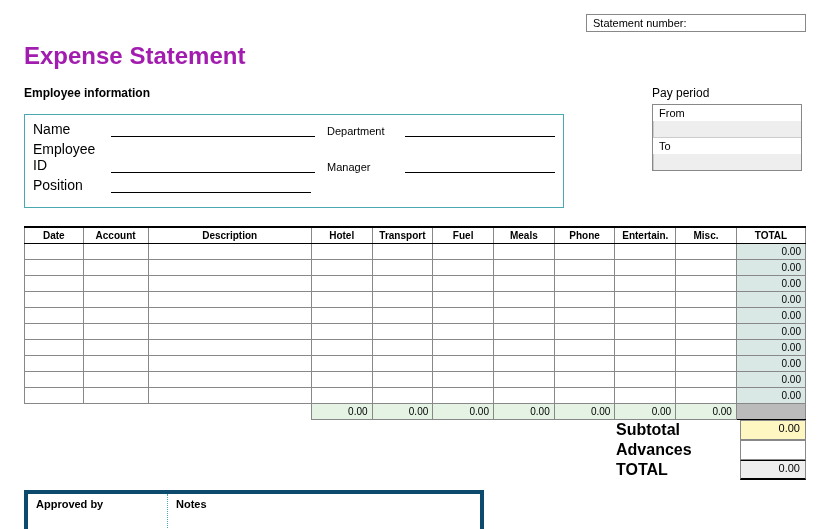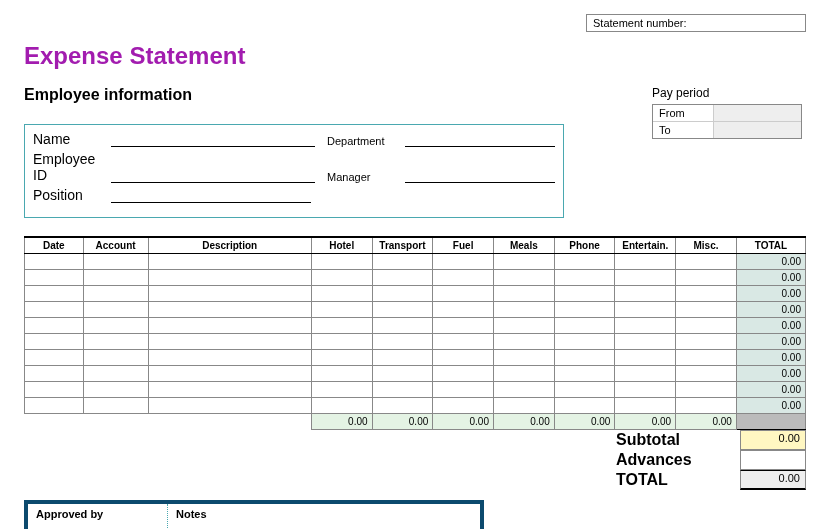--- a/index.html
+++ b/index.html
@@ -38,22 +38,22 @@
   .row-sections {
     display: flex;
     justify-content: space-between;
     align-items: flex-start;
   }
   .emp-info {
     width: 540px;
   }
   .emp-info .hdr {
     font-weight: bold;
-    font-size: 16px;
-    margin-bottom: 20px;
+    font-size: 12px;
+    margin-bottom: 14px;
   }
   .emp-box {
     border: 1px solid #4aa8b0;
     padding: 6px 8px 10px 8px;
   }
   .emp-line {
     display: flex;
     align-items: flex-end;
     margin-bottom: 4px;
   }
@@ -87,20 +87,21 @@
     font-weight: normal;
     font-size: 12px;
     margin-bottom: 4px;
   }
   .pp-box {
     border: 1px solid #888;
   }
   .pp-row {
     display: flex;
     border-bottom: 1px solid #ccc;
+    flex-direction: column;
   }
   .pp-row:last-child { border-bottom: none; }
   .pp-row .lbl {
     width: 60px;
     padding: 2px 6px;
     font-size: 11px;
   }
   .pp-row .val {
     flex: 1;
     background: #eee;

